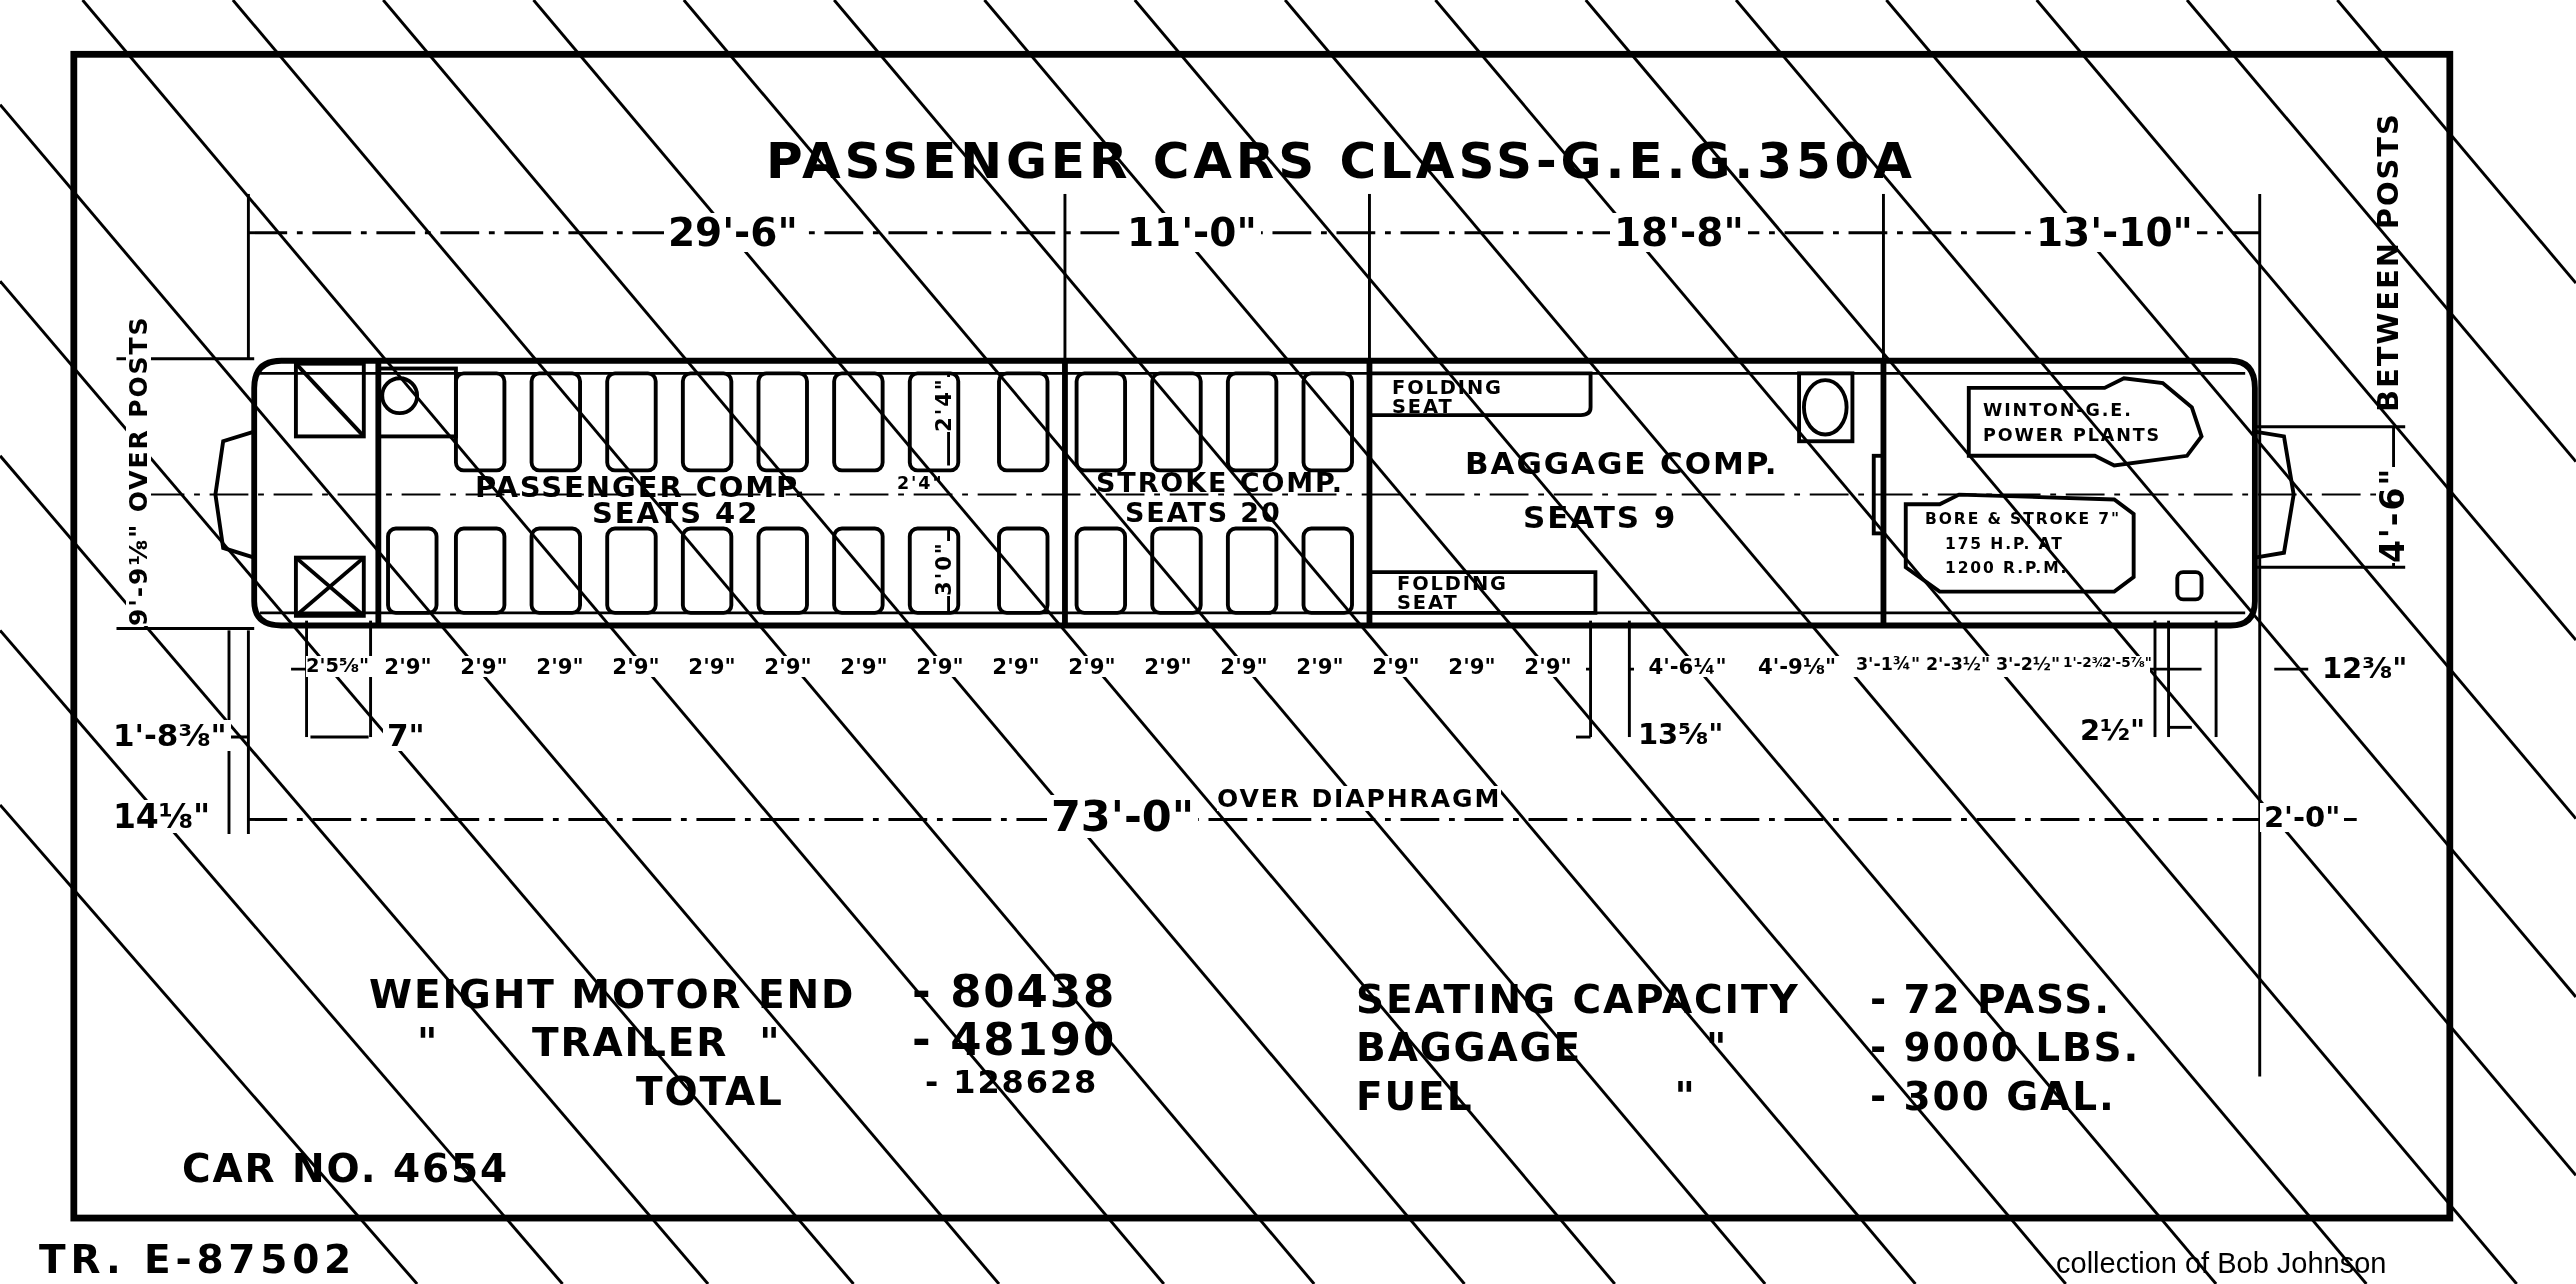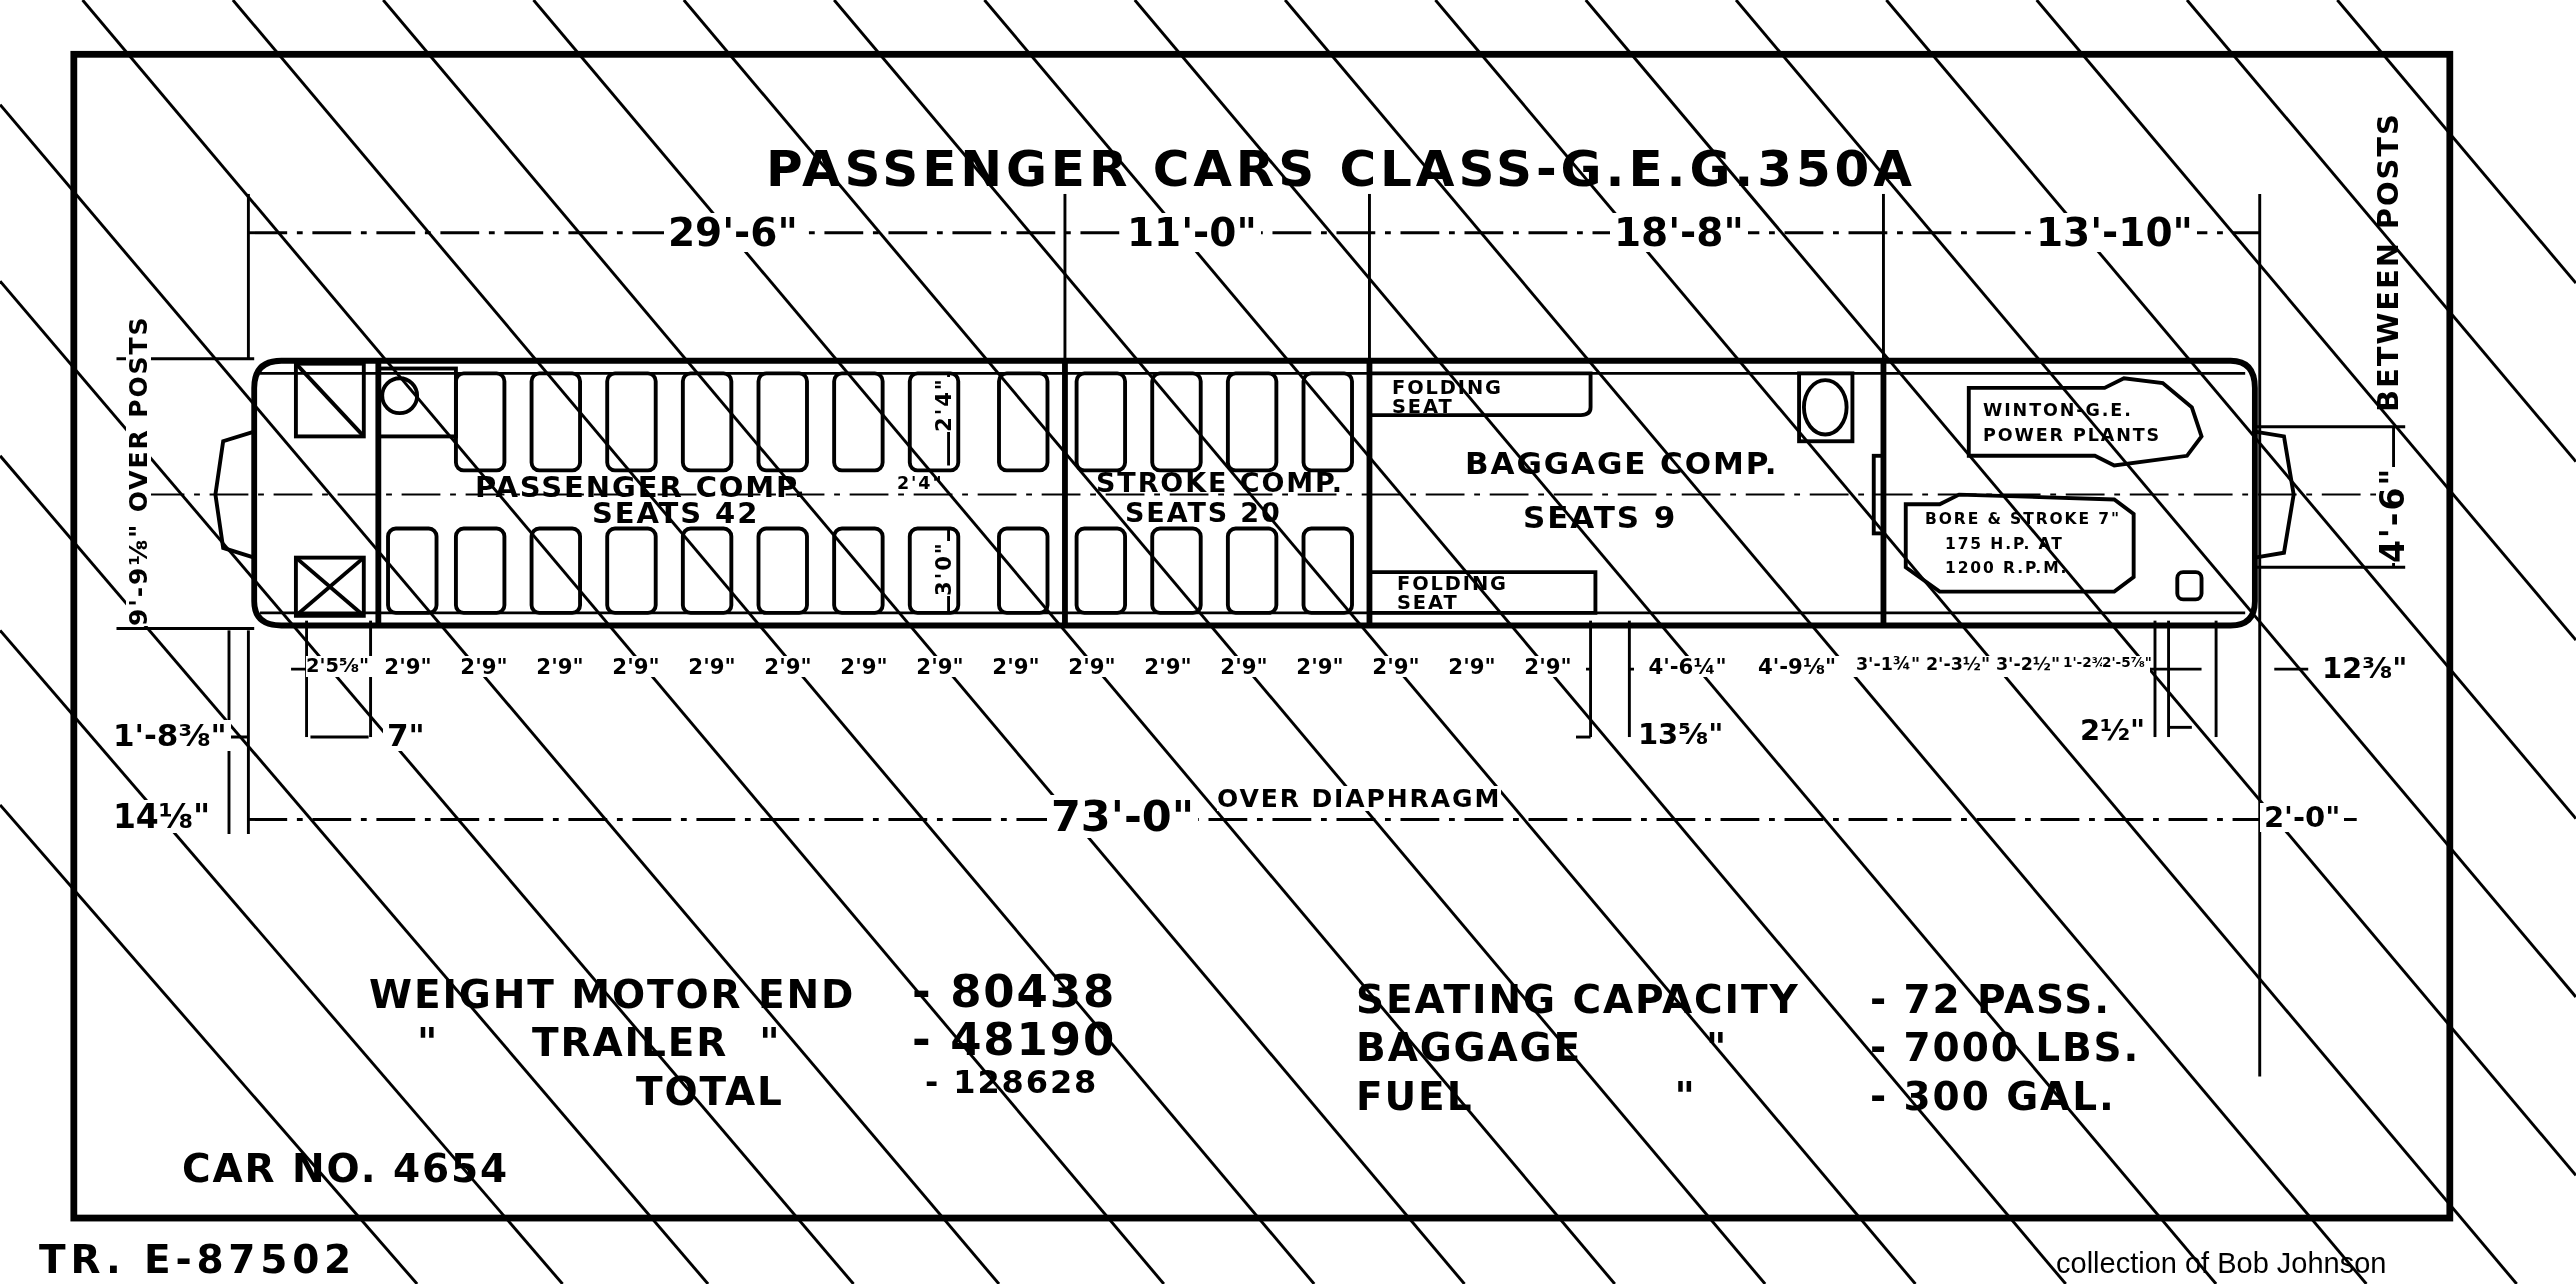--- a/index.html
+++ b/index.html
@@ -161,21 +161,21 @@
     <line x1="2255" y1="0" x2="2656" y2="476"></line>
     <line x1="2410" y1="0" x2="2656" y2="292"></line>
     <line x1="0" y1="108" x2="1030" y2="1324"></line>
     <line x1="0" y1="290" x2="880" y2="1324"></line>
     <line x1="0" y1="470" x2="730" y2="1324"></line>
     <line x1="0" y1="650" x2="580" y2="1324"></line>
     <line x1="0" y1="830" x2="430" y2="1324"></line>
   </g>
 </svg>
 
-<div class="lbl" style="left:766px;top:144px;font-size:50px;letter-spacing:3.9px;">PASSENGER CARS  CLASS-G.E.G.350A</div>
+<div class="lbl" style="left:766px;top:136px;font-size:50px;letter-spacing:3.9px;">PASSENGER CARS  CLASS-G.E.G.350A</div>
 
 <div class="dim" style="left:664px;top:213px;font-size:39px;">29'-6"</div>
 <div class="dim" style="left:1123px;top:213px;font-size:39px;">11'-0"</div>
 <div class="dim" style="left:1610px;top:213px;font-size:39px;">18'-8"</div>
 <div class="dim" style="left:2032px;top:213px;font-size:39px;">13'-10"</div>
 
 <div class="lbl rot" style="left:2374px;top:412px;font-size:29px;transform:rotate(-90deg);">BETWEEN POSTS</div>
 <div class="lbl rot" style="left:2376px;top:563px;font-size:33px;transform:rotate(-90deg);background:#fff;">4'-6"</div>
 
 <div class="lbl rot" style="left:126px;top:626px;font-size:25px;transform:rotate(-90deg);background:#fff;">9'-9⅛" OVER POSTS</div>
@@ -253,21 +253,21 @@
   </div>
 </div>
 
 <div style="position:absolute;left:1356px;top:980px;">
   <div style="position:absolute;left:0;top:0;">
     <span class="lbl" style="position:absolute;left:0;top:0;font-size:39px;text-align:right;">SEATING CAPACITY</span>
     <span class="lbl" style="position:absolute;left:514px;top:0;font-size:39px;">- 72 PASS.</span>
   </div>
   <div style="position:absolute;left:0;top:48px;">
     <span class="lbl" style="position:absolute;left:0;top:0;font-size:39px;white-space:pre;">BAGGAGE        "</span>
-    <span class="lbl" style="position:absolute;left:514px;top:0;font-size:39px;">- 7000 LBS.</span>
+    <span class="lbl" style="position:absolute;left:514px;top:0;font-size:39px;">- 9000 LBS.</span>
   </div>
   <div style="position:absolute;left:0;top:97px;">
     <span class="lbl" style="position:absolute;left:0;top:0;font-size:39px;white-space:pre;">FUEL             "</span>
     <span class="lbl" style="position:absolute;left:514px;top:0;font-size:39px;">- 300 GAL.</span>
   </div>
 </div>
 
 <div class="lbl" style="left:182px;top:1149px;font-size:39px;">CAR NO. 4654</div>
 
 <div class="lbl" style="left:39px;top:1240px;font-size:39px;letter-spacing:4.8px;">TR. E-87502</div>

